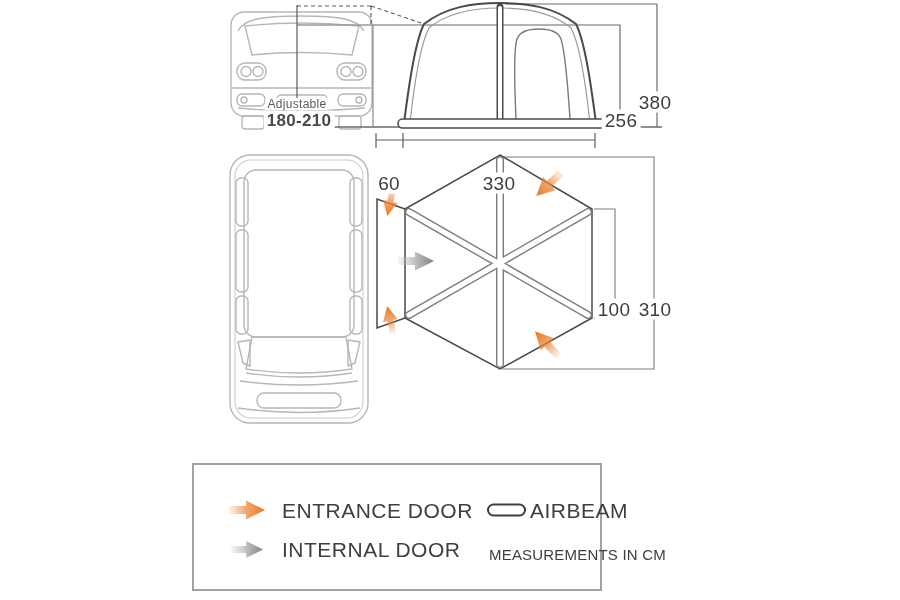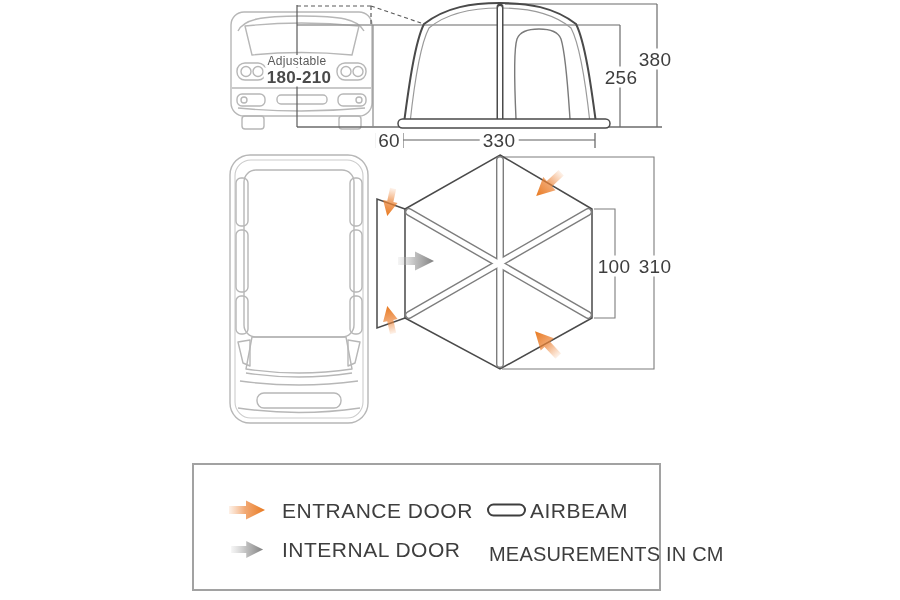--- a/index.html
+++ b/index.html
@@ -4,42 +4,42 @@
 <style>
   html,body{margin:0;padding:0;background:#fff;}
   #stage{
     position:relative;width:900px;height:600px;background:#ffffff;overflow:hidden;
     font-family:"Liberation Sans",sans-serif;
   }
   #diagram-svg{position:absolute;left:0;top:0;}
   .lbl{
     position:absolute;transform:translate(-50%,-50%);
     background:#ffffff;color:#3e3e3e;font-size:19px;line-height:1;
-    padding:1px 3px;white-space:nowrap;letter-spacing:0.3px;
+    padding:1px 3px;white-space:nowrap;letter-spacing:0.3px;margin-top:43px;
   }
   .lbl-adjustable{left:297px;top:61px;font-size:12px;color:#5a5a5a;padding:0 2px;}
   .lbl-range{left:299px;top:77px;font-size:17px;color:#4a4a4a;font-weight:bold;}
   .lbl-185{left:621px;top:77px;}
   .lbl-240{left:655px;top:59px;}
   .lbl-80{left:389px;top:140px;}
   .lbl-330{left:499px;top:140px;}
   .lbl-200{left:614px;top:266px;}
   .lbl-390{left:655px;top:266px;}
   #legend-box{
-    position:absolute;left:192px;top:463px;width:469px;height:128px;
+    position:absolute;left:192px;top:463px;width:410px;height:128px;
     border:2px solid #a2a2a2;background:#fff;box-sizing:border-box;
   }
   .legend-text{
     position:absolute;transform:translate(0,-50%);
     color:#3e3e3e;font-size:21px;line-height:1;letter-spacing:0.5px;white-space:nowrap;
   }
   .lt-entrance{left:88px;top:45px;}
   .lt-internal{left:88px;top:84px;}
   .lt-airbeam{left:336px;top:45px;}
-  .lt-note{left:295px;top:89px;font-size:20px;letter-spacing:0.2px;}
+  .lt-note{left:295px;top:89px;font-size:15px;letter-spacing:0.2px;}
   .legend-icon{position:absolute;}
   .li-entrance{left:33px;top:33px;}
   .li-internal{left:34px;top:74px;}
   .li-airbeam{left:292px;top:37px;}
 </style>
 </head>
 <body>
 
 <div id="stage">
 

